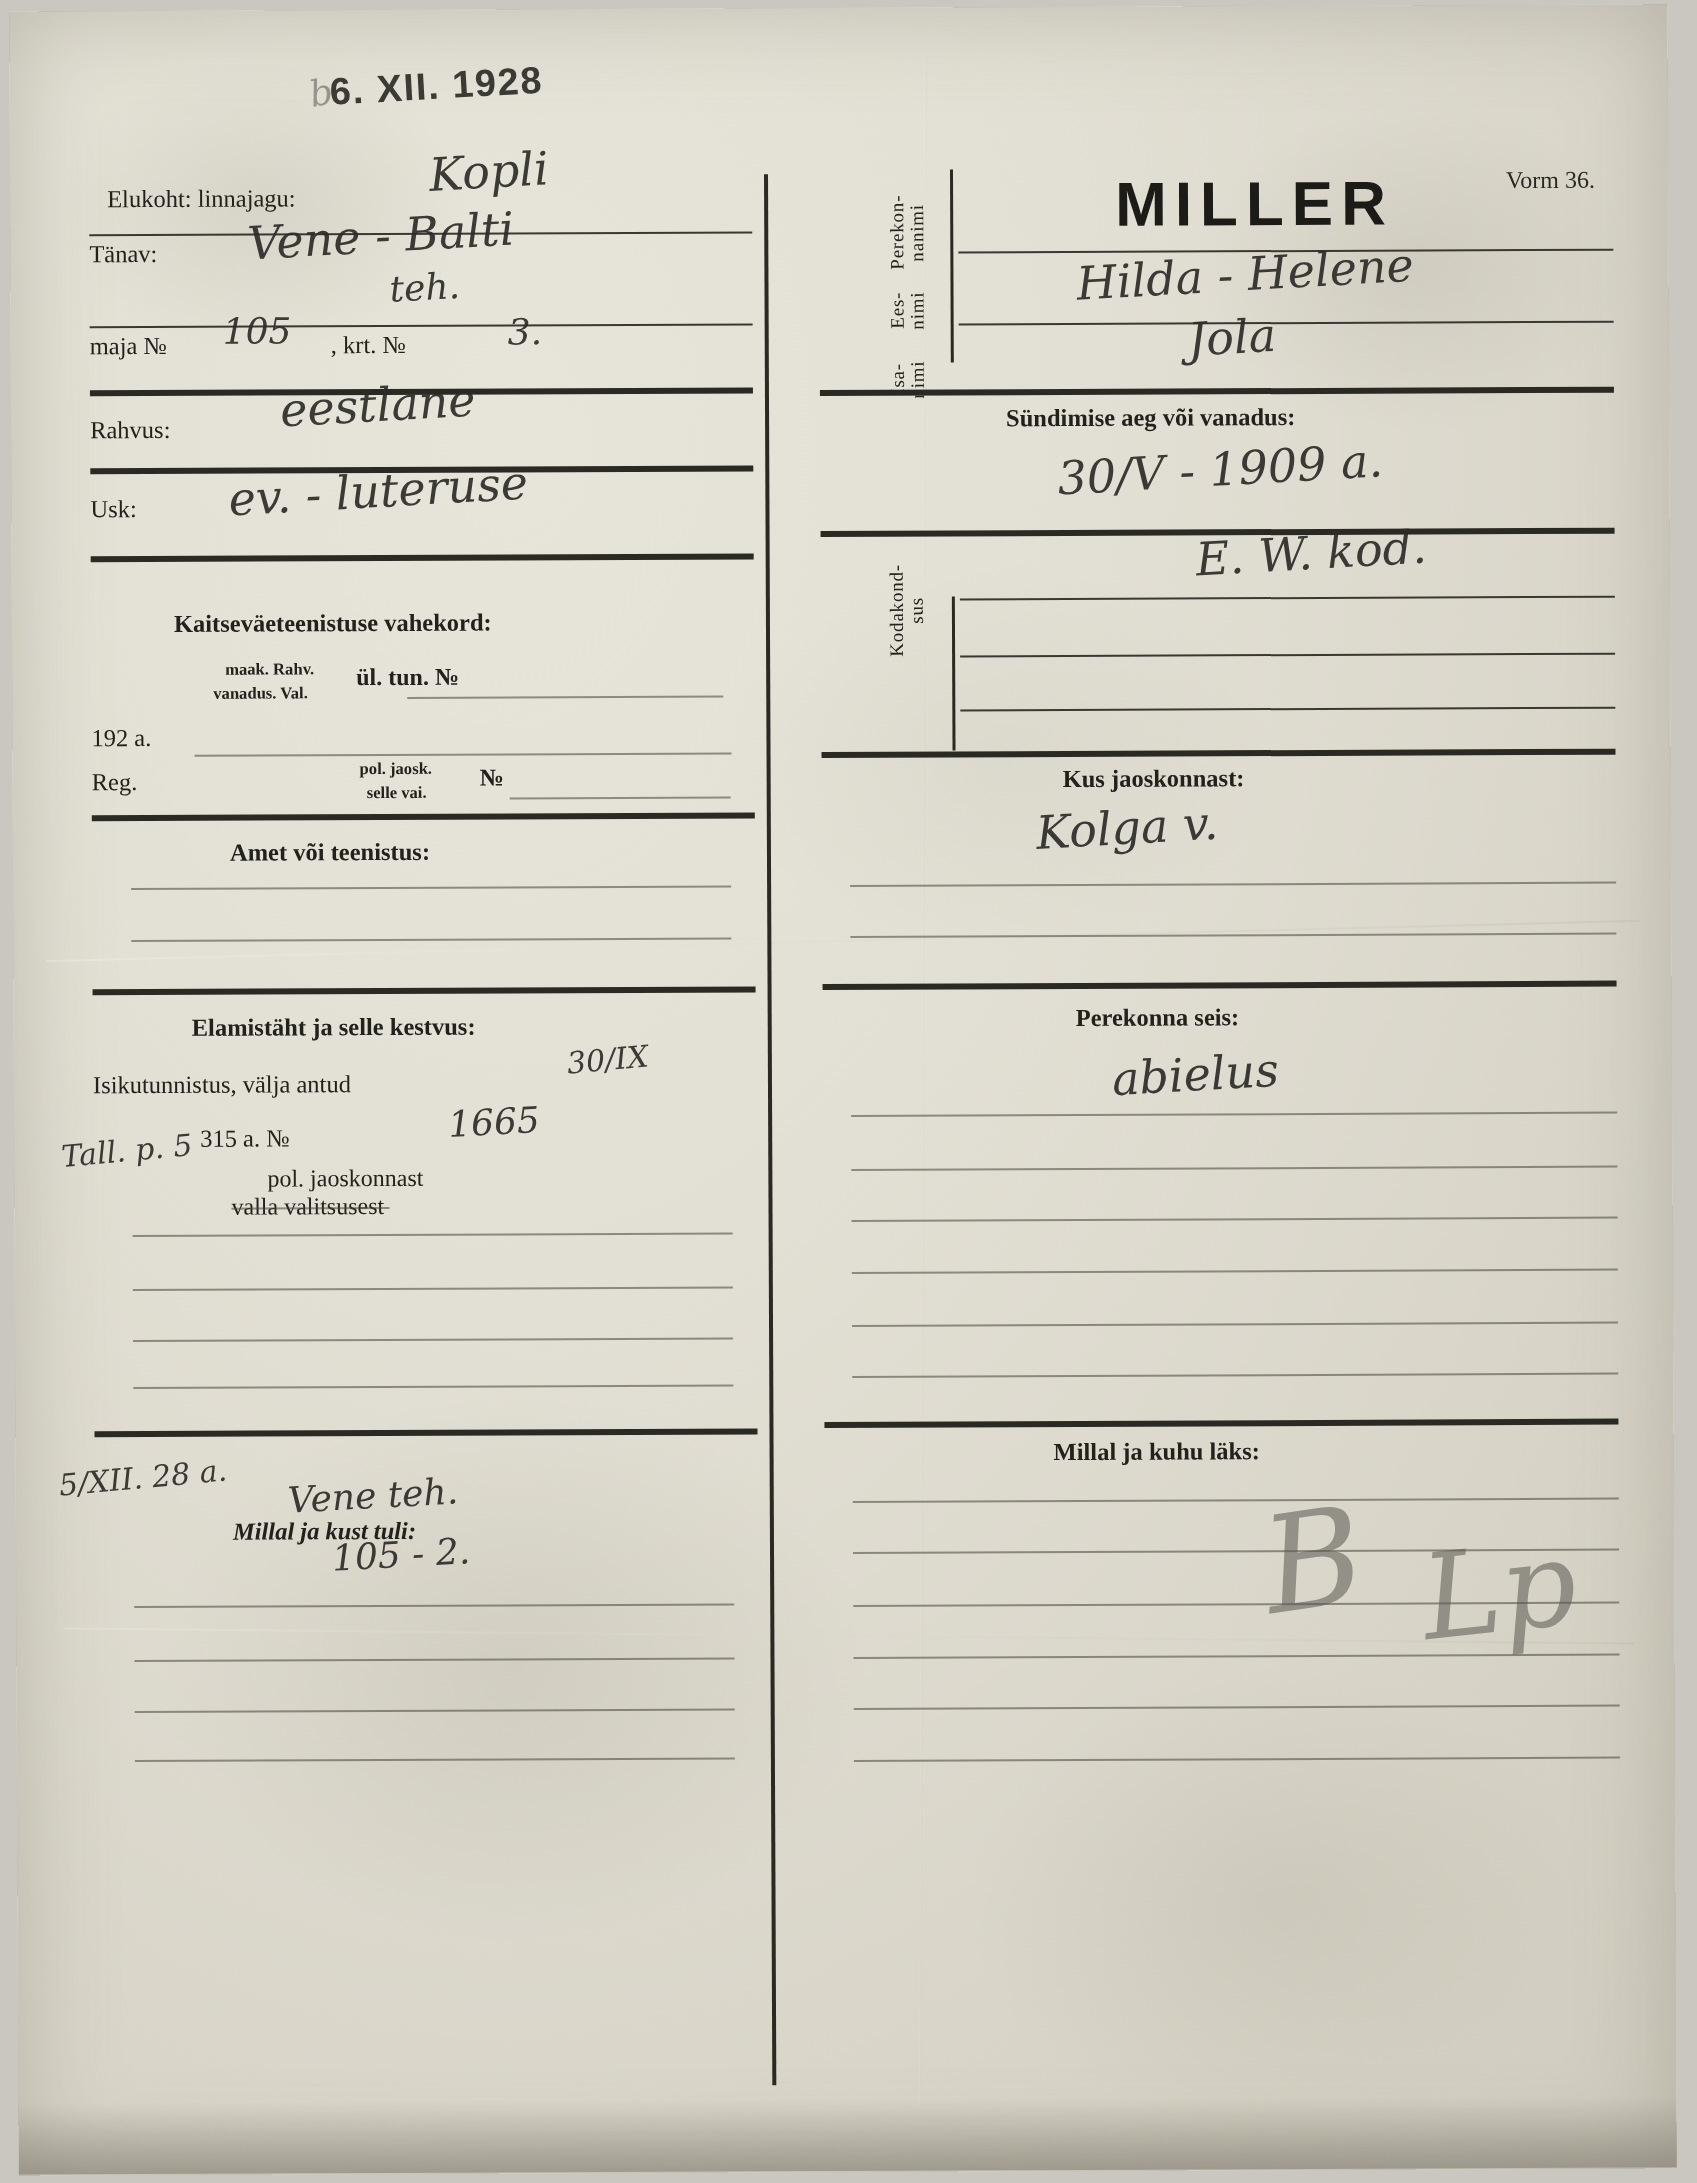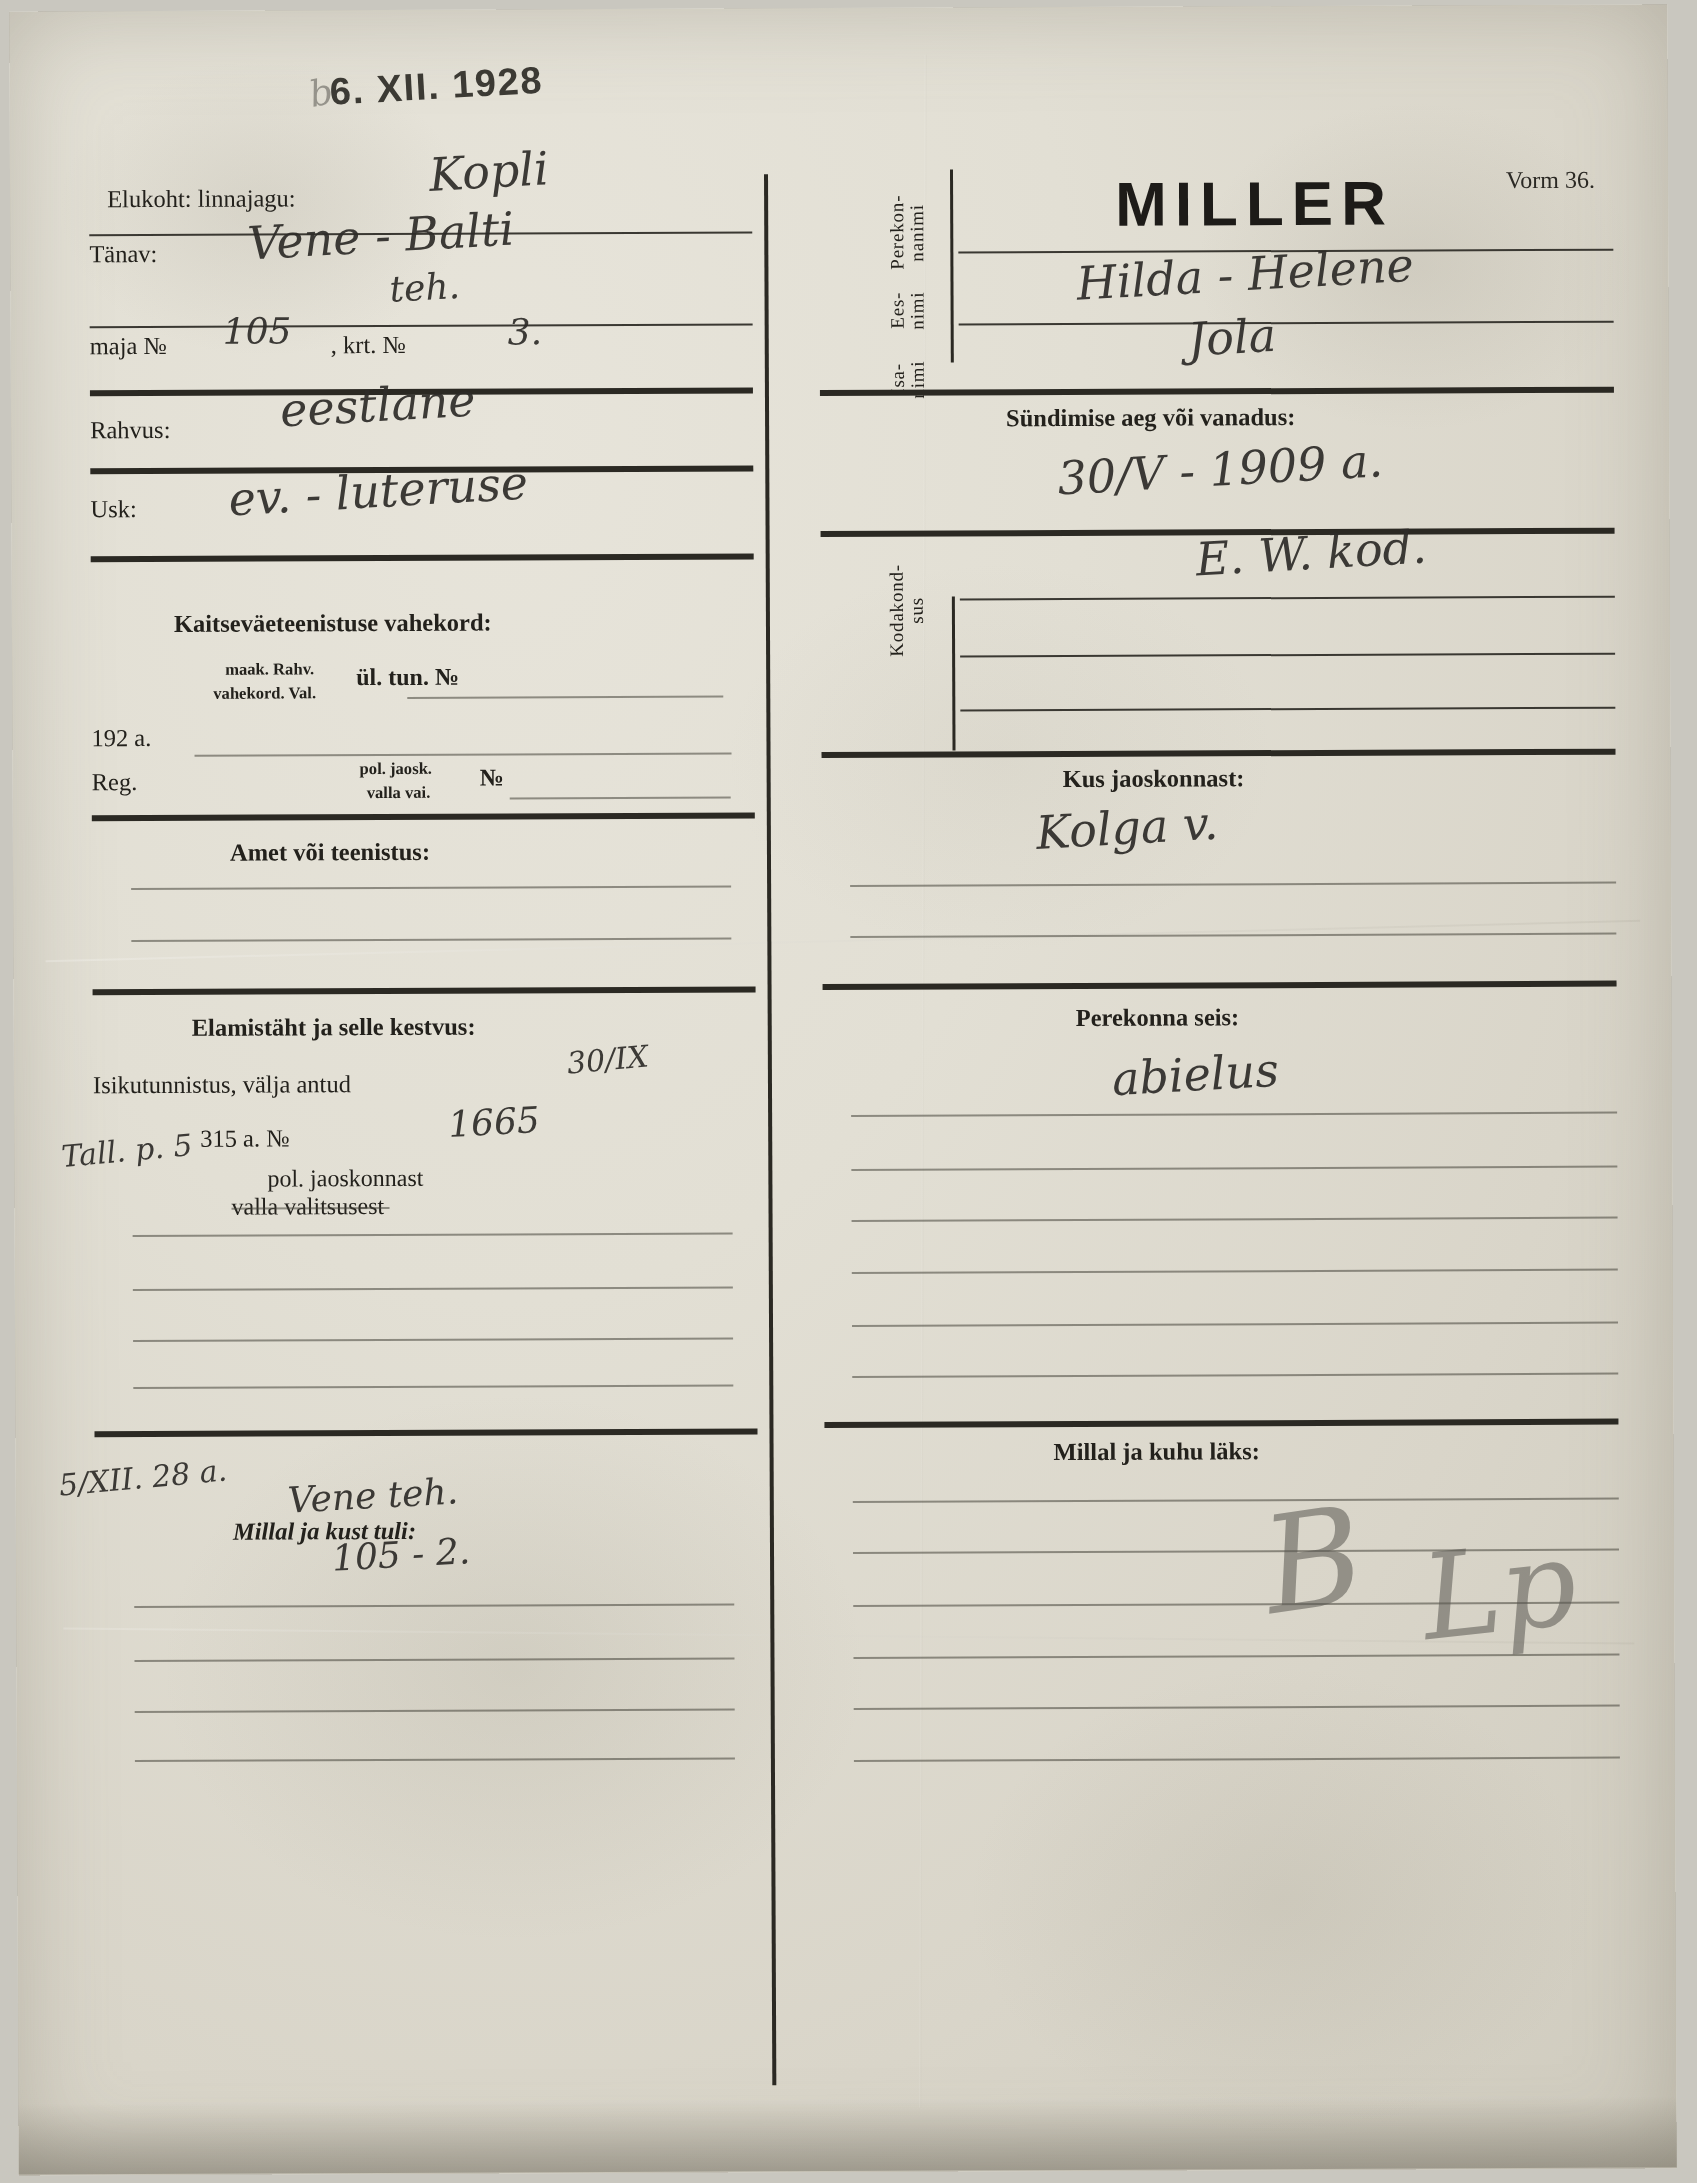--- a/index.html
+++ b/index.html
@@ -181,30 +181,30 @@
       <div class="rule thick" style="left:0px; top:275px; width:663px;"></div>
 
       <div class="lbl s28" style="left:0px; top:302px;">Usk:</div>
       <div class="hw big rot" style="left:138px; top:272px;">ev. - luteruse</div>
 
       <div class="rule thick" style="left:0px; top:363px; width:663px;"></div>
 
       <div class="lbl s28 bold" style="left:83px; top:417px;">Kaitseväeteenistuse vahekord:</div>
 
       <div class="lbl s20 bold" style="left:134px; top:467px;">maak. Rahv.</div>
-      <div class="lbl s20 bold" style="left:122px; top:491px;">vahekord. Val.</div>
+      <div class="lbl s20 bold" style="left:122px; top:491px;">vanadus. Val.</div>
       <div class="lbl s24 bold" style="left:265px; top:472px;">ül. tun. №</div>
       <div class="rule faint" style="left:316px; top:505px; width:316px;"></div>
 
       <div class="lbl s28" style="left:0px; top:531px;">192        a.</div>
       <div class="rule faint" style="left:103px; top:562px; width:537px;"></div>
 
       <div class="lbl s28" style="left:0px; top:575px;">Reg.</div>
       <div class="lbl s20 bold" style="left:268px; top:567px;">pol. jaosk.</div>
-      <div class="lbl s20 bold" style="left:275px; top:591px;">valla vai.</div>
+      <div class="lbl s20 bold" style="left:275px; top:591px;">selle vai.</div>
       <div class="lbl s24 bold" style="left:388px; top:573px;">№</div>
       <div class="rule faint" style="left:418px; top:606px; width:221px;"></div>
 
       <div class="rule thick" style="left:0px; top:622px; width:663px;"></div>
 
       <div class="lbl s28 bold" style="left:138px; top:646px;">Amet või teenistus:</div>
 
       <div class="rule faint" style="left:39px; top:695px; width:600px;"></div>
       <div class="rule faint" style="left:39px; top:747px; width:600px;"></div>
       <div class="rule thick" style="left:0px; top:796px; width:663px;"></div>

